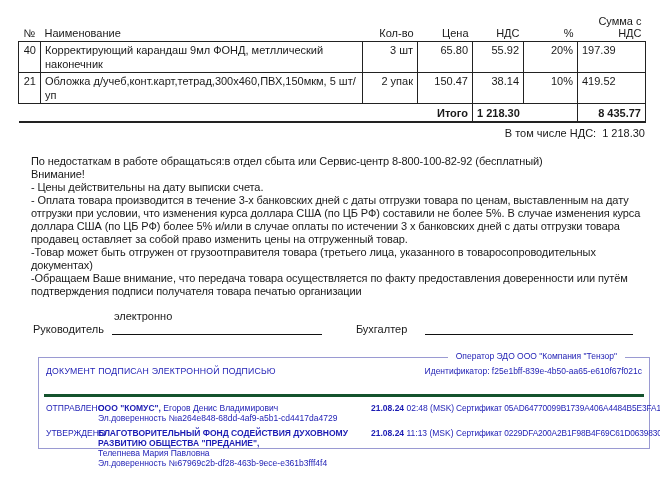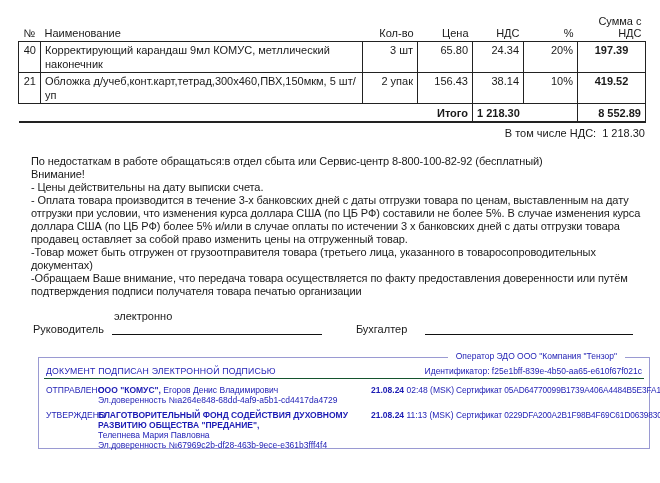--- a/index.html
+++ b/index.html
@@ -15,21 +15,21 @@
   table.invoice th { font-weight:normal; vertical-align:bottom; padding:1px 4px 2px 4px; border:none; border-bottom:1px solid #222; line-height:12px; }
   table.invoice td { padding:1px 4px; vertical-align:top; line-height:14px; }
   tr.data-row td { border:1px solid #222; }
   th.h-num { text-align:center; }
   th.h-name { text-align:left; padding-left:7px; }
   th.h-right { text-align:right; }
   th.h-total { text-align:right; padding-right:14px; }
   td.c-num { text-align:right; padding-right:5px; }
   td.c-name { text-align:left; padding-left:6px; }
   td.c-right { text-align:right; padding-right:5px; }
-  td.c-total { text-align:center; padding-right:14px;font-weight:bold; }
+  td.c-total { text-align:left; padding-right:14px; }
   tr.data-row { height:30px; }
   tr.footer-row td { border:none; border-top:1px solid #222; border-bottom:2px solid #222; font-weight:bold; height:15px; vertical-align:middle; }
   td.f-label { text-align:right; padding-right:6px; border-right:1px solid #222 !important; }
   td.f-vat { text-align:left; padding-left:8px; border-right:1px solid #222 !important; }
   td.f-total { text-align:right; padding-right:14px; border-right:1px solid #222 !important; }
 
   
   .totals-block { width:627px; text-align:right; margin-top:4px; line-height:13px; font-size:11px; }
   .totals-line1 { font-weight:bold; }
   .totals-line1 .gap { display:inline-block; width:8px; }
@@ -53,21 +53,21 @@
   
   .esign-box {
     position:relative; margin:22px 0 0 20px; width:612px; height:92px;
     border:1px solid #9a9ad2; box-sizing:border-box;
     color:#1c1cb4; font-size:8.5px; padding:7px 5px 0 5px;
   }
   .esign-legend {
     position:absolute; top:-7px; right:24px; background:#ffffff;
     padding:0 8px; font-size:8.5px; white-space:nowrap; color:#1c1cb4;
   }
-  .esign-head { display:flex; justify-content:space-between; align-items:flex-end; padding:1px 2px 2px 2px; border-bottom:1px solid #14532d; }
+  .esign-head { display:flex; justify-content:space-between; align-items:flex-end; padding:1px 2px 18px 2px; border-bottom:3px solid #14532d; }
   .esign-title { font-size:8.7px; letter-spacing:0.2px; }
   .esign-ident { font-size:8.5px; }
   .esign-grid {
     display:grid; grid-template-columns:54px 273px 85px 1fr;
     column-gap:0; row-gap:5px; margin-top:6px; line-height:10px;
   }
   .esign-status { padding-left:2px; }
   .esign-org .org-bold { font-weight:bold; }
   .esign-org .org-extra { white-space:pre-line; }
   .esign-date .date-bold { font-weight:bold; }
@@ -95,40 +95,40 @@
         <th class="h-right">Кол-во</th>
         <th class="h-right">Цена</th>
         <th class="h-right">НДС</th>
         <th class="h-right">%</th>
         <th class="h-total">Сумма с НДС</th>
       </tr>
     </thead>
     <tbody>
       <tr class="data-row">
         <td class="c-num">40</td>
-        <td class="c-name">Корректирующий карандаш 9мл КОМУС, метллический наконечник</td>
+        <td class="c-name">Корректирующий карандаш 9мл ФОНД, метллический наконечник</td>
         <td class="c-right">3 шт</td>
         <td class="c-right">65.80</td>
-        <td class="c-right">24.34</td>
+        <td class="c-right">55.92</td>
         <td class="c-right">20%</td>
         <td class="c-total">197.39</td>
       </tr>
       <tr class="data-row">
         <td class="c-num">21</td>
         <td class="c-name">Обложка д/учеб,конт.карт,тетрад,300х460,ПВХ,150мкм, 5 шт/уп</td>
         <td class="c-right">2 упак</td>
-        <td class="c-right">156.43</td>
+        <td class="c-right">150.47</td>
         <td class="c-right">38.14</td>
         <td class="c-right">10%</td>
         <td class="c-total">419.52</td>
       </tr>
       <tr class="footer-row">
         <td class="f-label" colspan="4">Итого</td>
         <td class="f-vat" colspan="2">1 218.30</td>
-        <td class="f-total">8 552.89</td>
+        <td class="f-total">8 435.77</td>
       </tr>
     </tbody>
   </table>
 
   <div class="totals-block">
     <div class="totals-line2">
       <span>В том числе НДС:</span><span class="gap"></span><span>1 218.30</span>
     </div>
   </div>
 

